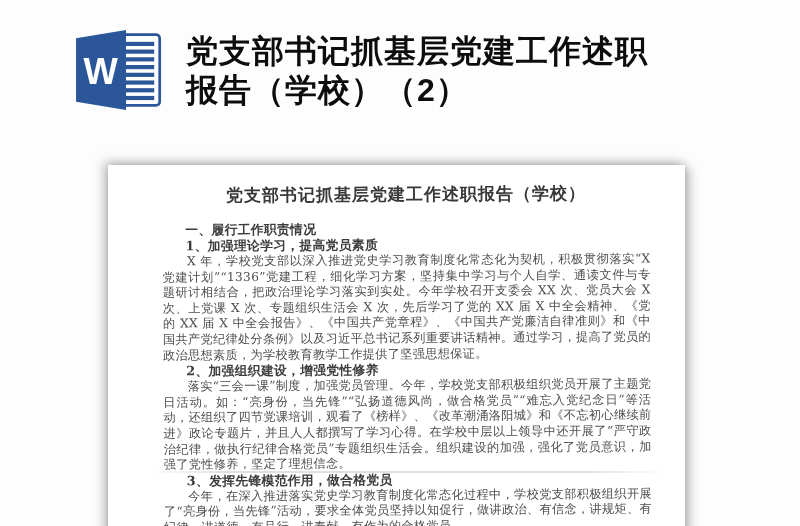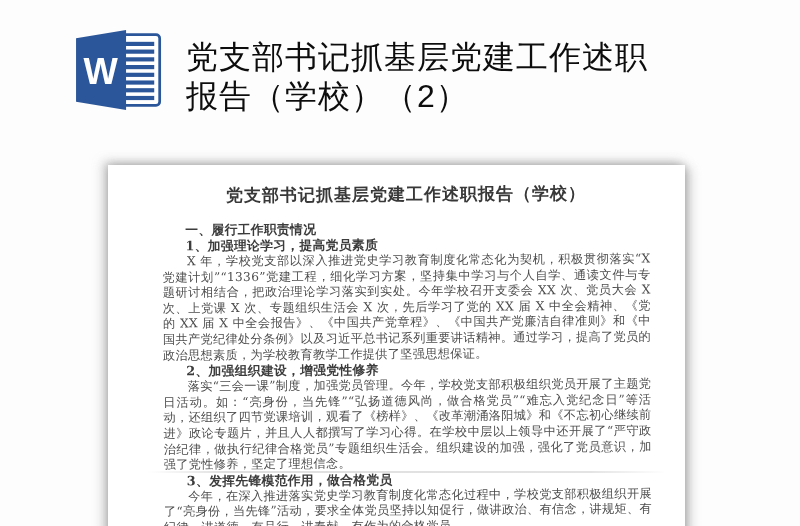--- a/index.html
+++ b/index.html
@@ -6,22 +6,22 @@
   body{
     width:800px;height:526px;overflow:hidden;position:relative;
     background:#fdfdfd;
     font-family:"Liberation Sans","DejaVu Sans",sans-serif;
   }
 
   
   .header{position:absolute;left:75px;top:30px;display:flex;gap:18px;align-items:flex-start;}
   .word-icon{width:93px;height:80px;flex:0 0 auto;}
   .page-title{
-    width:474px;margin-top:8px;
-    font-size:32px;line-height:39px;font-weight:normal;color:#0d0d0d;
+    width:474px;margin-top:2px;
+    font-size:32px;line-height:39px;font-weight:bold;color:#0d0d0d;
     letter-spacing:1px;
   }
 
   
   .doc-page{
     position:absolute;left:108px;top:165px;width:577px;height:430px;
     background:#ffffff;
     box-shadow:0 0 9px rgba(110,110,110,.55), -6px -4px 10px rgba(140,140,140,.28), 6px 4px 10px rgba(140,140,140,.32);
     box-sizing:border-box;
     padding:18px 35px 0 54px;

